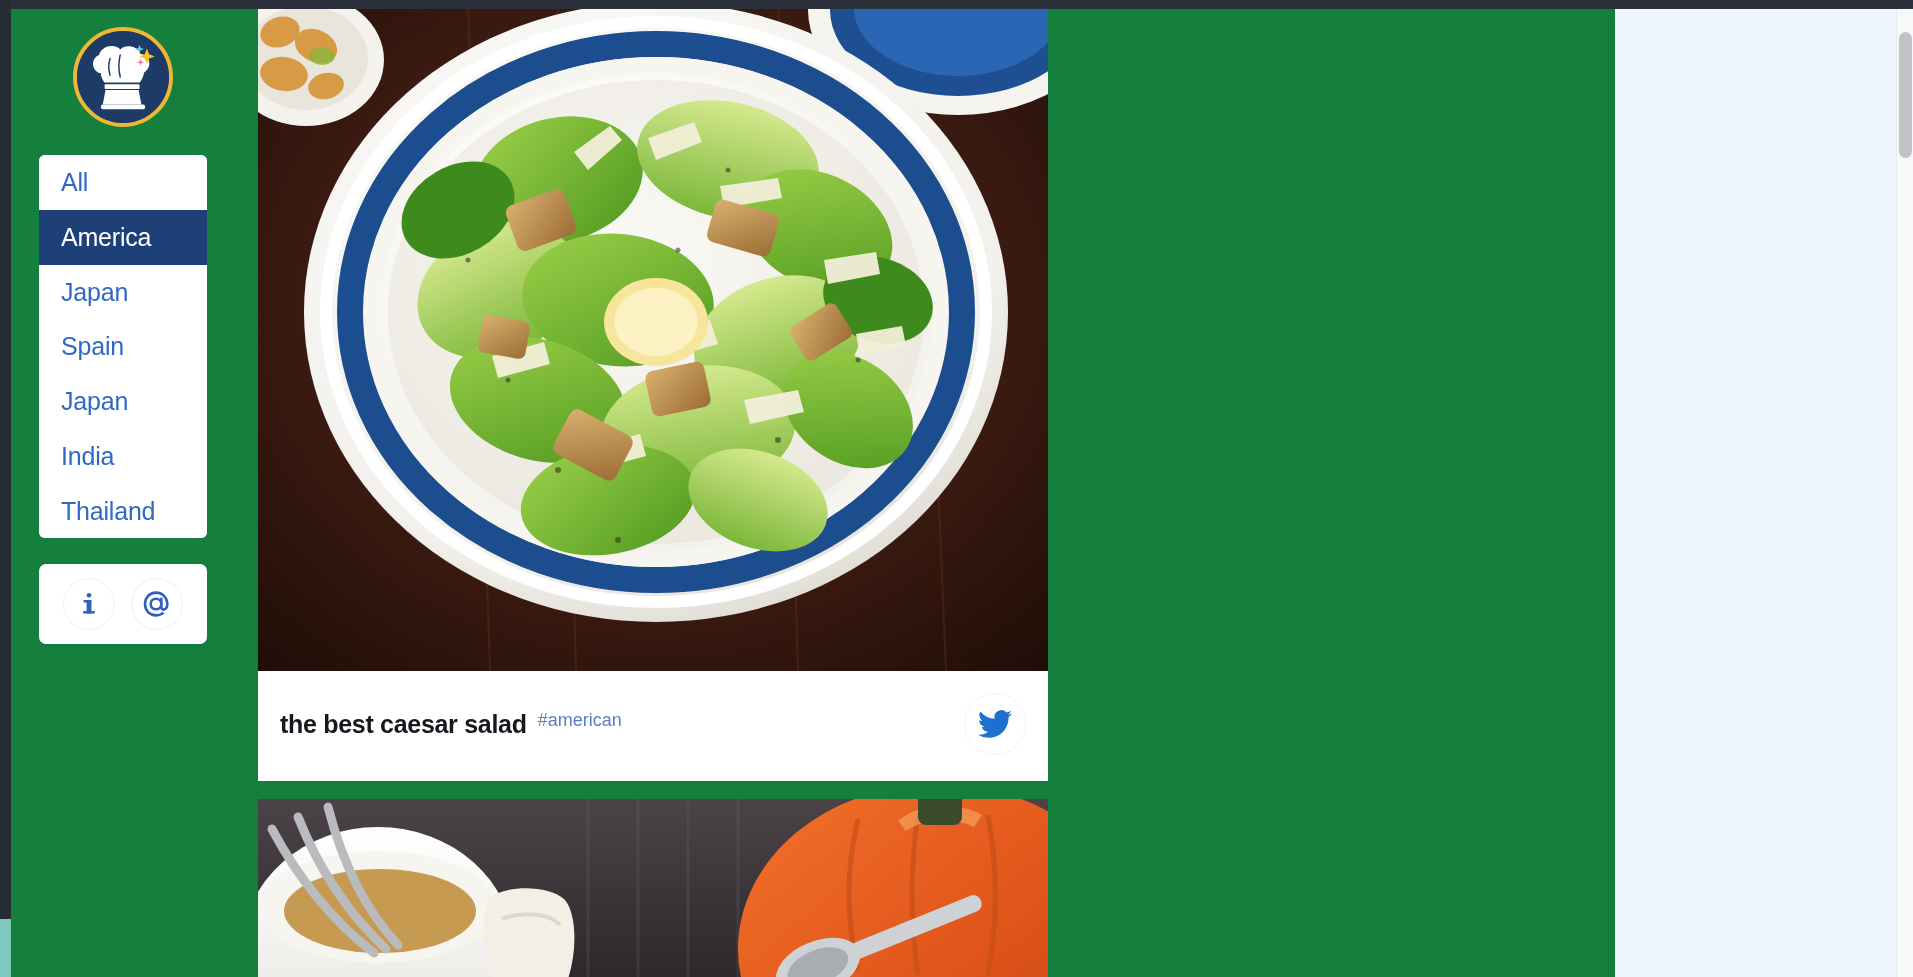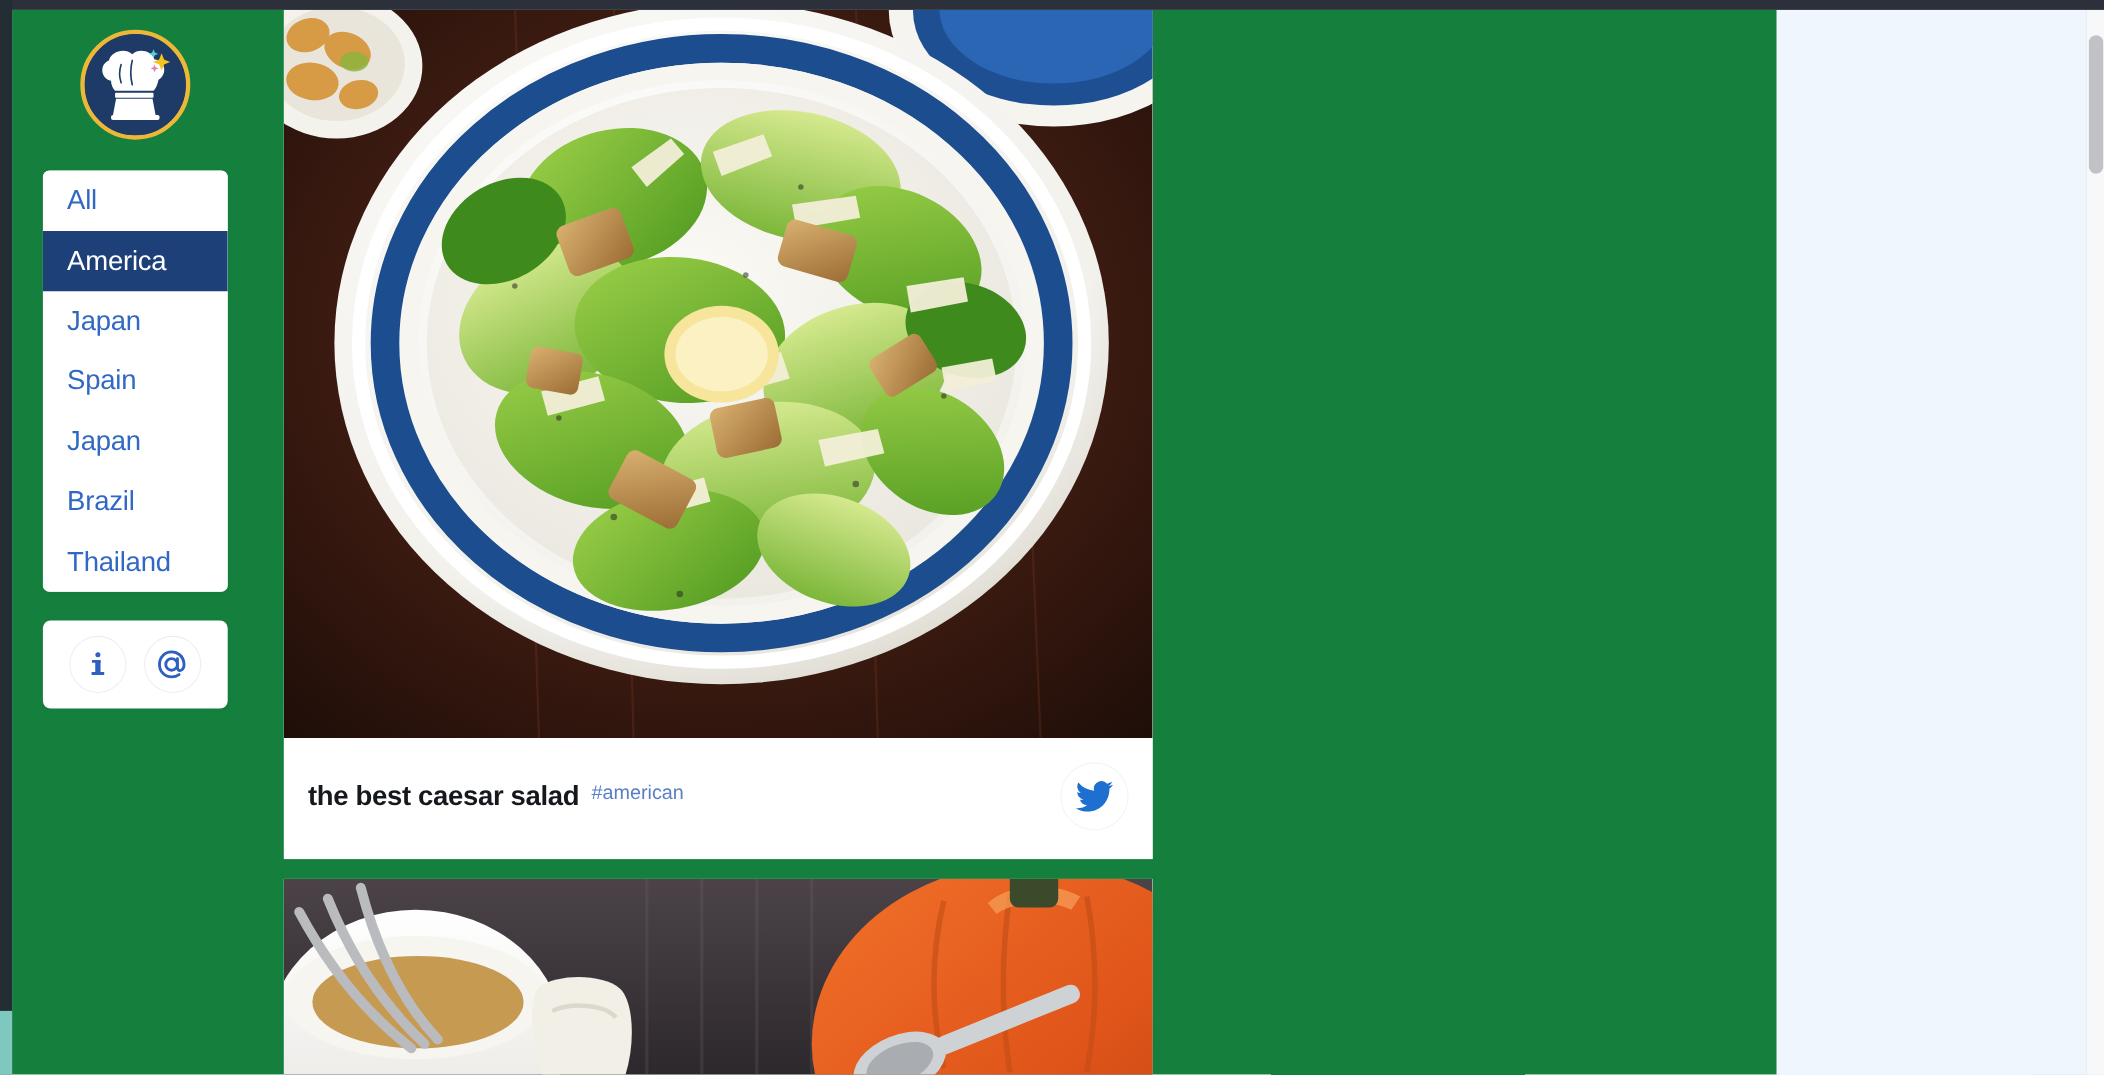--- a/index.html
+++ b/index.html
@@ -252,21 +252,21 @@
           </g>
         </svg>
       </div>
 
       <nav class="nav-card">
         <div class="nav-item">All</div>
         <div class="nav-item selected">America</div>
         <div class="nav-item">Japan</div>
         <div class="nav-item">Spain</div>
         <div class="nav-item">Japan</div>
-        <div class="nav-item">Brazil</div>
+        <div class="nav-item">India</div>
         <div class="nav-item">Thailand</div>
       </nav>
 
       <div class="util-card">
         <div class="util-btn">
           <span>
             <svg width="26" height="26" viewBox="0 0 26 26" xmlns="http://www.w3.org/2000/svg">
               <circle cx="13" cy="4.2" r="2.3" fill="#2f5fc0"></circle>
               <rect x="10.6" y="9" width="4.8" height="13.4" rx="0.6" fill="#2f5fc0"></rect>
               <rect x="7.6" y="9" width="7.8" height="2.6" rx="0.6" fill="#2f5fc0"></rect>

